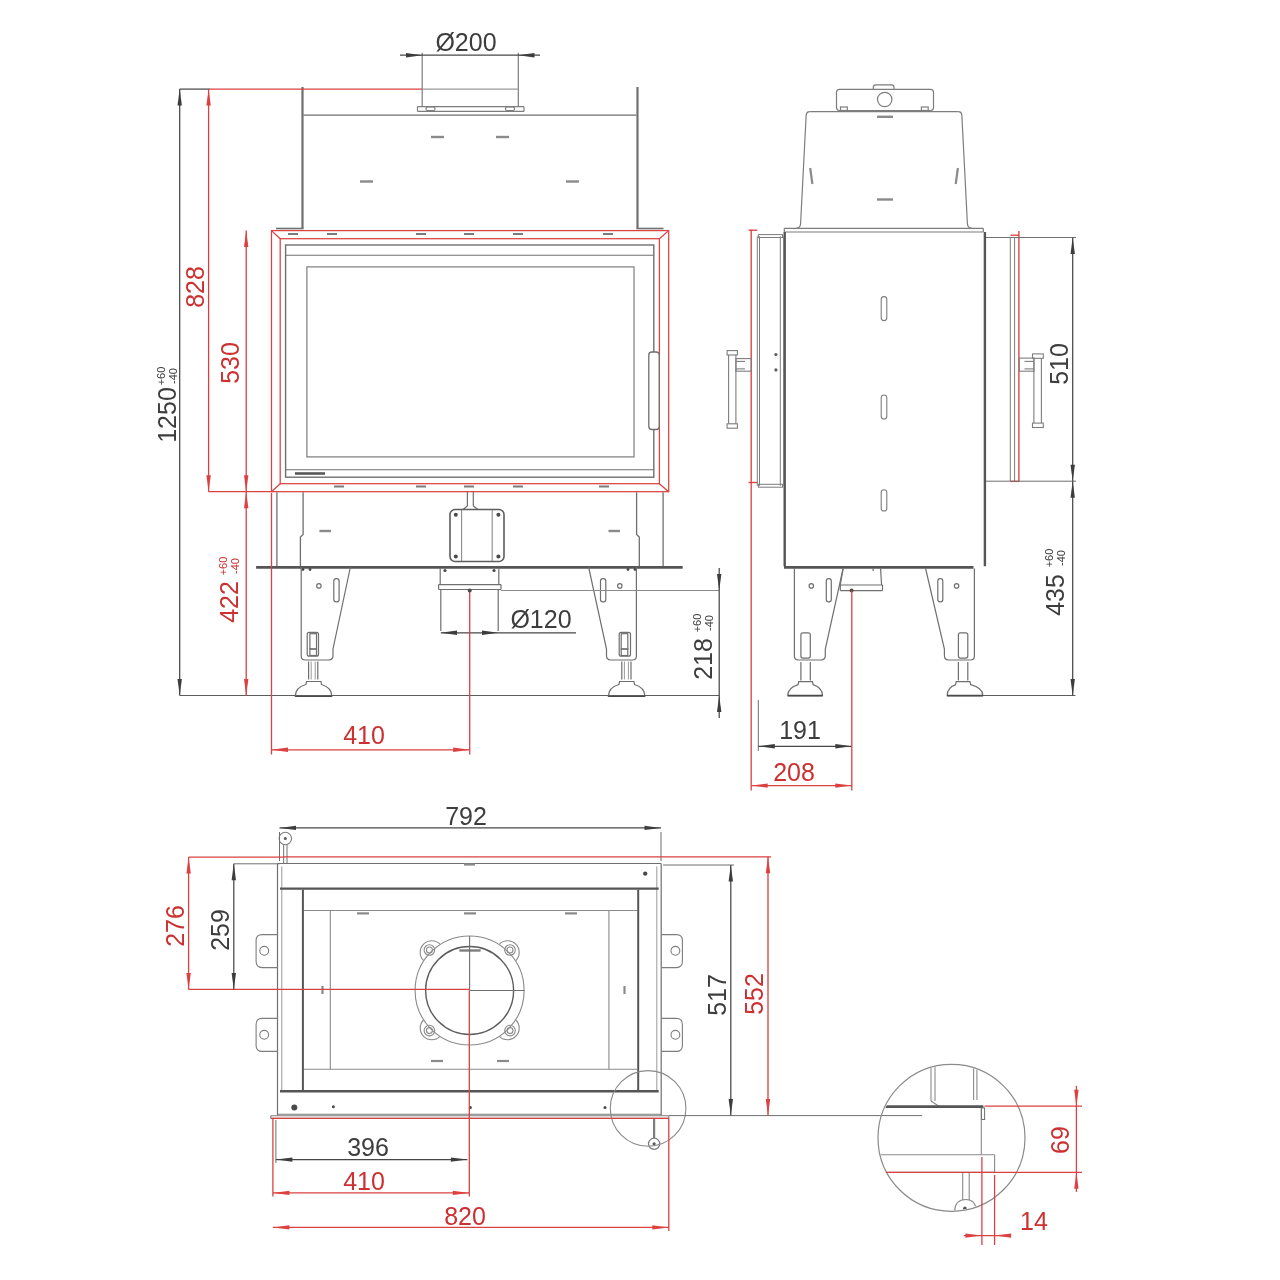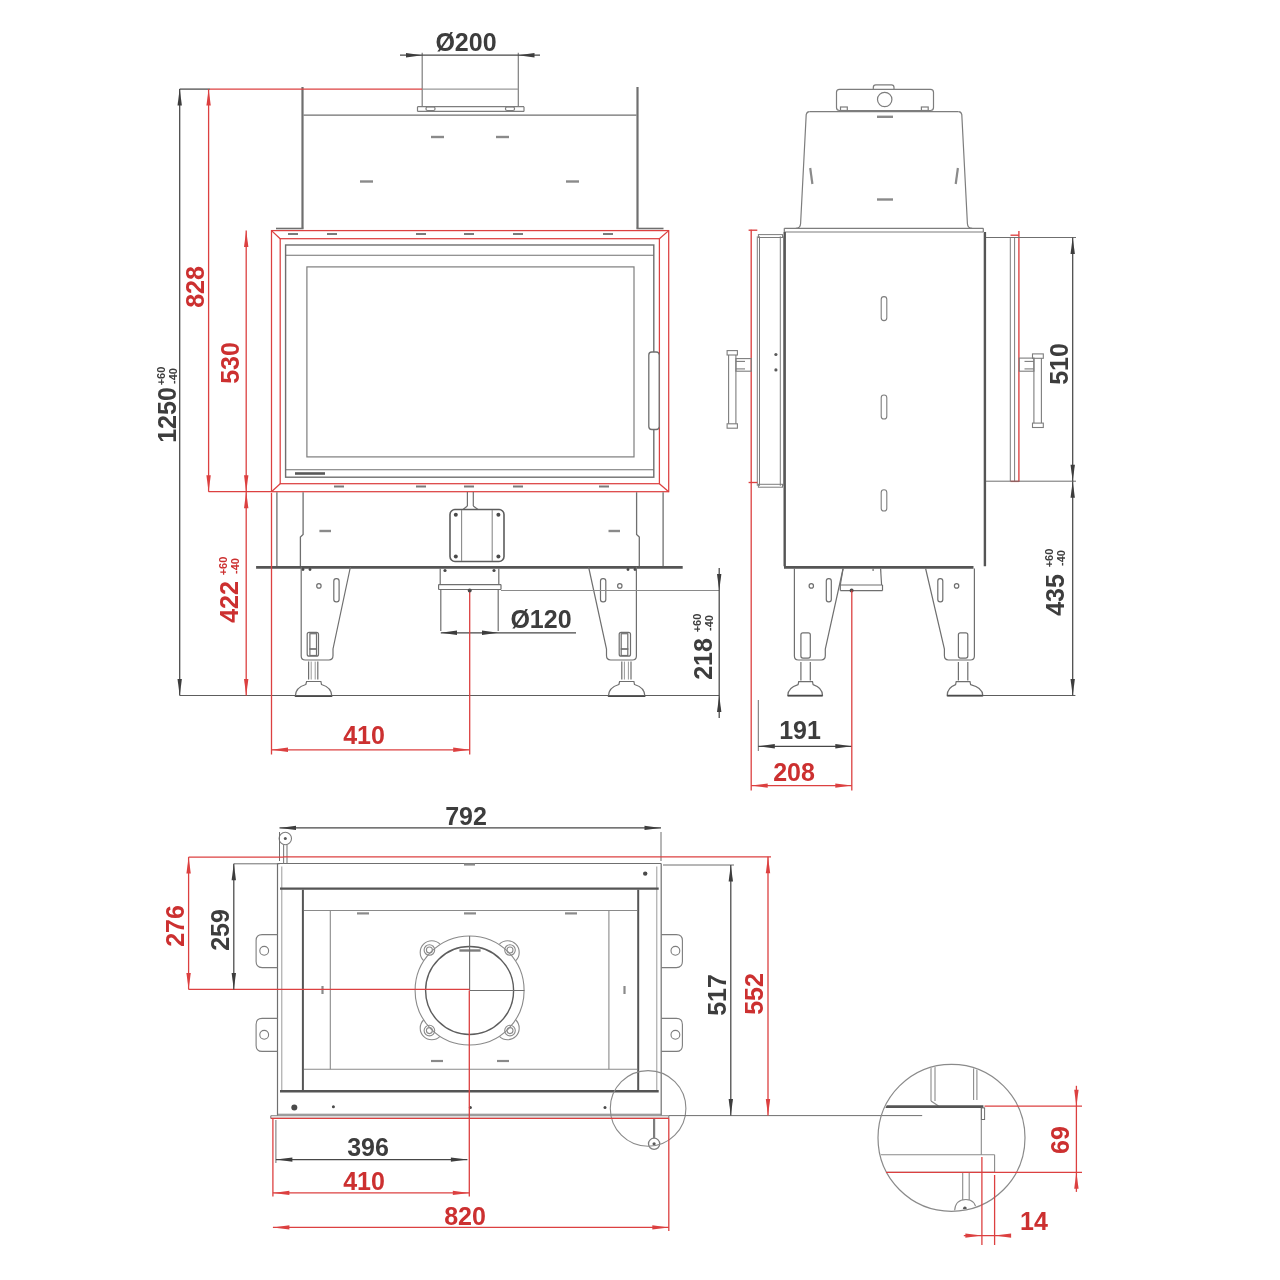--- a/index.html
+++ b/index.html
@@ -1,16 +1,16 @@
 <!DOCTYPE html>
 <html><head>
 <meta charset="utf-8">
 <style>
   html,body{margin:0;padding:0;background:#ffffff;}
-  .wrap{width:1280px;height:1280px;position:relative;background:#7dd3fc;font-weight:bold;}
+  .wrap{width:1280px;height:1280px;position:relative;background:#7dd3fc;}
   text{font-family:"Liberation Sans",sans-serif;}
   .dt{fill:#3d3d3d;font-size:25px;}
   .rt{fill:#cc3030;font-size:25px;}
   .tol{font-size:11px;}
 </style>
 </head>
 <body>
 <div class="wrap">
 <svg width="1280" height="1280" viewBox="0 0 1280 1280" xmlns="http://www.w3.org/2000/svg">
 <defs>

